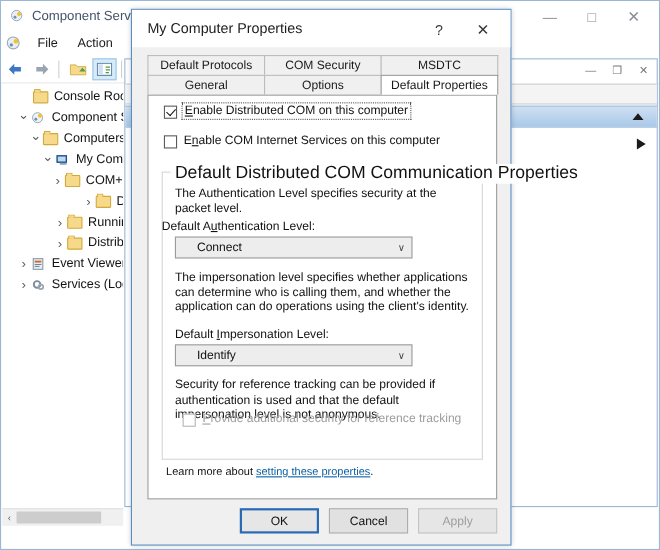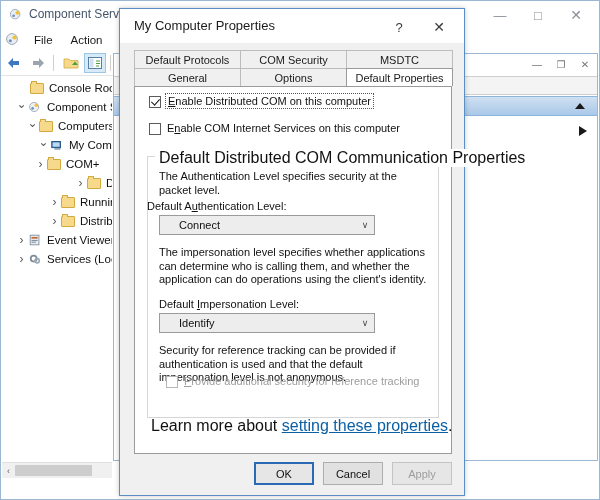--- a/index.html
+++ b/index.html
@@ -115,26 +115,26 @@
   .gtext{position:absolute;font-size:11px;color:#111;line-height:13.5px;}
   .glabel{position:absolute;font-size:11px;color:#111;white-space:nowrap;}
 
   
   .combo{position:absolute;height:20px;background:#ededed;border:1px solid #9b9b9b;
          box-sizing:border-box;display:flex;align-items:center;}
   .combo-val{flex:1;padding-left:5px;font-size:11px;color:#111;white-space:nowrap;margin-left:14px;}
   .combo-arrow{width:18px;text-align:center;color:#4a4a4a;font-size:9px;}
 
   
-  .learnmore{position:absolute;left:16px;bottom:18px;font-size:16px;color:#111;white-space:nowrap;}
+  .learnmore{position:absolute;left:16px;bottom:18px;font-size:10px;color:#111;white-space:nowrap;}
   .link{color:#0b5fa5;text-decoration:underline;cursor:pointer;}
 
   
   .dlgbtns{position:absolute;right:12px;bottom:10px;display:flex;gap:9px;}
-  .btn{width:60px;height:23px;background:#e1e1e1;border:1px solid #adadad;box-sizing:border-box;
+  .btn{width:72px;height:23px;background:#e1e1e1;border:1px solid #adadad;box-sizing:border-box;
        display:flex;align-items:center;justify-content:center;font-size:11px;color:#111;}
   .btn.def{border:2px solid #2a6ab5;background:#e6e6e6;}
   .btn.dis{color:#9d9d9d;border-color:#c4c4c4;background:#e6e6e6;}
 </style>
 </head>
 <body>
 
 <div id="root">
 
   <div class="mmc">
@@ -224,21 +224,21 @@
           </div>
           <div class="trow" style="padding-left: 35px;">
             <span class="chev open"></span>
             <span class="ticon"><svg width="14" height="14" viewBox="0 0 16 16">
                 <rect x="2" y="4" width="10" height="7" fill="#2f6ca8" stroke="#1d4a78"></rect>
                 <rect x="3" y="5" width="8" height="5" fill="#bcd9f2"></rect>
                 <rect x="5" y="11.5" width="7" height="2" fill="#8ba6bf"></rect>
               </svg></span>
             <span class="tlabel">My Comp</span>
           </div>
-          <div class="trow" style="padding-left: 32px;">
+          <div class="trow" style="padding-left: 44px;">
             <span class="chev closed"></span>
             <span class="ticon">
               <span class="folder"></span>
             </span>
             <span class="tlabel">COM+</span>
           </div>
           <div class="trow" style="padding-left: 72px;">
             <span class="chev closed"></span>
             <span class="ticon">
               <span class="folder"></span>

